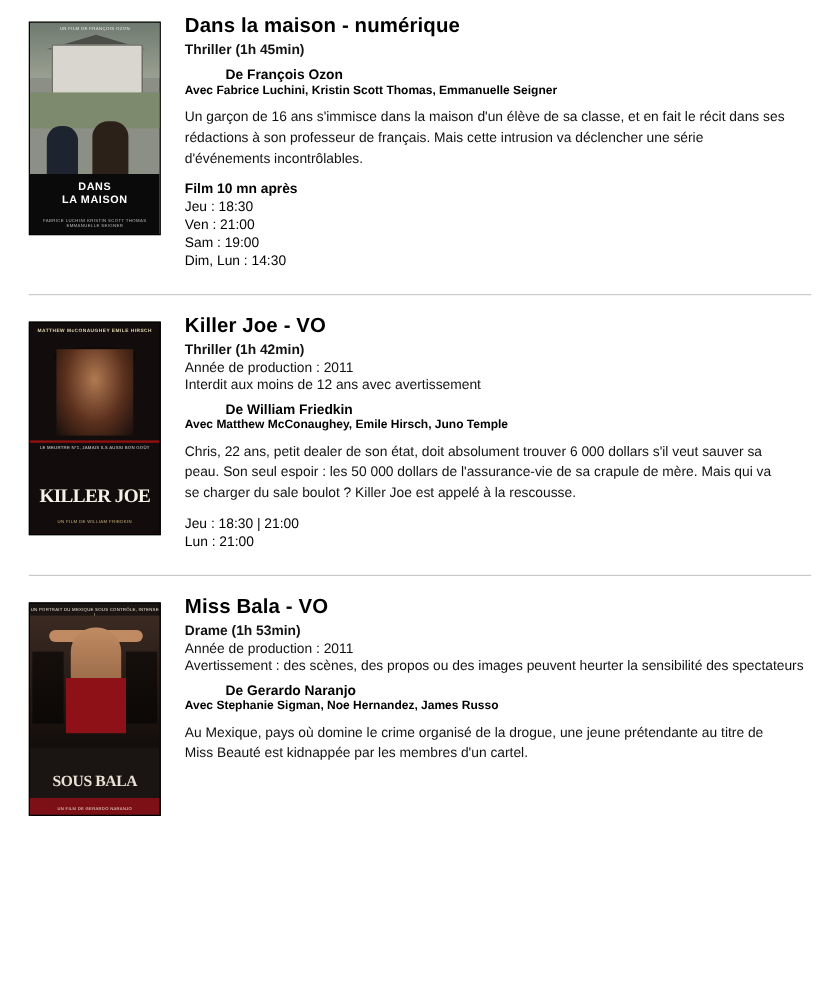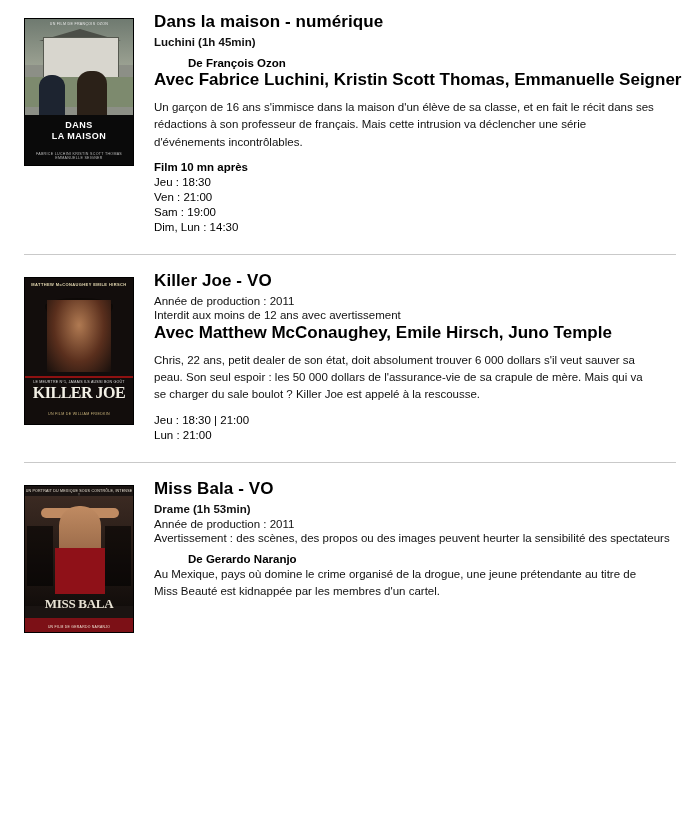--- a/index.html
+++ b/index.html
@@ -22,21 +22,21 @@
     padding: 12px 0 0 0;
   }
   .film {
     display: flex;
     align-items: flex-start;
     padding: 0 0 0 24px;
   }
   .poster {
     width: 110px;
     flex: 0 0 110px;
-    height: 148px;
+    height: 178px;
     margin-top: 6px;
     position: relative;
     overflow: hidden;
     background: #000;
     border: 1px solid #000;
     box-sizing: border-box;
   }
   .info {
     padding-left: 20px;
     flex: 1 1 auto;
@@ -67,21 +67,21 @@
     white-space: nowrap;
   }
   .director {
     font-size: 11.5px;
     font-weight: bold;
     margin: 9px 0 1px 0;
     color: #000;
     padding-left: 34px;
   }
   .cast {
-    font-size: 17px;
+    font-size: 10px;
     font-weight: bold;
     margin: 0 0 9px 0;
     color: #000;
   }
   .synopsis {
     font-size: 11.5px;
     line-height: 1.5;
     margin: 0 0 10px 0;
     color: #111;
     max-width: 500px;
@@ -241,21 +241,21 @@
       <div class="toptxt">UN FILM DE FRANÇOIS OZON</div>
       <div class="pband blackbar"></div>
       <div class="ttl">
         <div>DANS</div>
         <div>LA MAISON</div>
       </div>
       <div class="credits">FABRICE LUCHINI  KRISTIN SCOTT THOMAS  EMMANUELLE SEIGNER</div>
     </div>
     <div class="info">
       <h2 class="title">Dans la maison - numérique</h2>
-      <p class="genre">Luchini (1h 45min)</p>
+      <p class="genre">Thriller (1h 45min)</p>
       <p class="director">De François Ozon</p>
       <p class="cast">Avec Fabrice Luchini, Kristin Scott Thomas, Emmanuelle Seigner</p>
       <p class="synopsis">Un garçon de 16 ans s'immisce dans la maison d'un élève de sa classe, et en fait le récit dans ses rédactions à son professeur de français. Mais cette intrusion va déclencher une série d'événements incontrôlables.</p>
       <p class="note">Film 10 mn après</p>
       <p class="showtime">Jeu : 18:30</p>
       <p class="showtime">Ven : 21:00</p>
       <p class="showtime">Sam : 19:00</p>
       <p class="showtime">Dim, Lun : 14:30</p>
     </div>
   </div>
@@ -268,47 +268,50 @@
 EMILE HIRSCH</div>
       <div class="hat"></div>
       <div class="portrait"></div>
       <div class="redline"></div>
       <div class="tagline">LE MEURTRE N°1, JAMAIS ILS AUSSI BON GOÛT</div>
       <div class="ttl">KILLER JOE</div>
       <div class="credits">UN FILM DE WILLIAM FRIEDKIN</div>
     </div>
     <div class="info">
       <h2 class="title">Killer Joe - VO</h2>
+      <p class="genre">Thriller (1h 42min)</p>
       <p class="year"> Année de production : 2011</p>
       <p class="warning">Interdit aux moins de 12 ans avec avertissement</p>
+      <p class="director">De William Friedkin</p>
       <p class="cast">Avec Matthew McConaughey, Emile Hirsch, Juno Temple</p>
       <p class="synopsis">Chris, 22 ans, petit dealer de son état, doit absolument trouver 6 000 dollars s'il veut sauver sa peau. Son seul espoir : les 50 000 dollars de l'assurance-vie de sa crapule de mère. Mais qui va se charger du sale boulot ? Killer Joe est appelé à la rescousse.</p>
       <p class="showtime">Jeu : 18:30 | 21:00</p>
       <p class="showtime">Lun : 21:00</p>
     </div>
   </div>
 
   <hr class="separator">
 
   <div class="film">
     <div class="poster p3">
       <div class="bg"></div>
       <div class="arms"></div>
       <div class="figure"></div>
       <div class="dress"></div>
       <div class="side-l"></div>
       <div class="side-r"></div>
       <div class="toptxt">UN PORTRAIT DU MEXIQUE SOUS CONTRÔLE, INTENSE !</div>
-      <div class="ttl">MISS BALA</div>
+      <div class="ttl">SOUS BALA</div>
       <div class="pband redbar"></div>
       <div class="credits">UN FILM DE GERARDO NARANJO</div>
     </div>
     <div class="info">
       <h2 class="title">Miss Bala - VO</h2>
       <p class="genre">Drame (1h 53min)</p>
       <p class="year"> Année de production : 2011</p>
       <p class="warning">Avertissement : des scènes, des propos ou des images peuvent heurter la sensibilité des spectateurs</p>
       <p class="director">De Gerardo Naranjo</p>
+      <p class="cast">Avec Stephanie Sigman, Noe Hernandez, James Russo</p>
       <p class="synopsis">Au Mexique, pays où domine le crime organisé de la drogue, une jeune prétendante au titre de Miss Beauté est kidnappée par les membres d'un cartel.</p>
     </div>
   </div>
 
 </div>
 
 </body></html>

